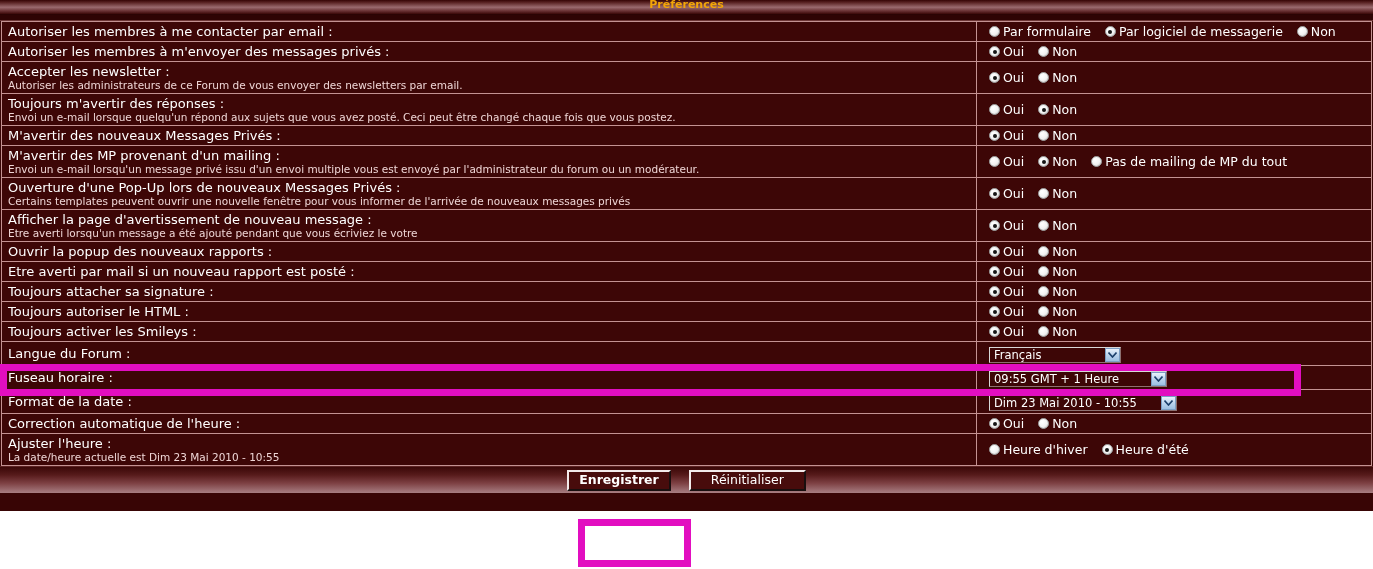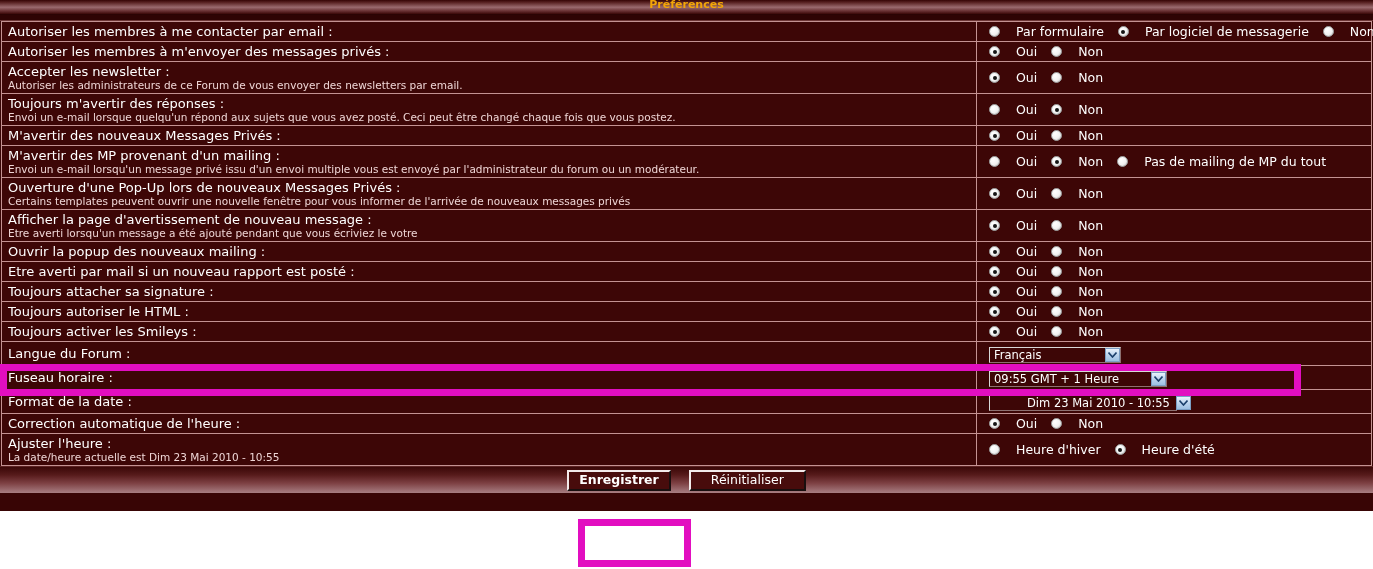--- a/index.html
+++ b/index.html
@@ -78,21 +78,21 @@
     box-sizing:border-box;
     display:inline-block;position:relative;
     margin-right:3px;
     flex:0 0 auto;
   }
   .rb.on::after{
     content:"";position:absolute;left:50%;top:50%;
     width:4px;height:4px;margin-left:-2px;margin-top:-2px;
     background:#151515;border-radius:50%;
   }
-  .rtxt{font-size:12.5px;color:#ffffff;line-height:13px;margin-left:13px;}
+  .rtxt{font-size:12.5px;color:#ffffff;line-height:13px;}
 
   
   .sel{
     display:inline-flex;align-items:center;
     background:#3d0606;
     border:1px solid #d8d8d8;
     border-right-color:#8d7070;border-bottom-color:#8d7070;
     height:16px;
     padding:0 0 0 4px;
     box-sizing:border-box;
@@ -302,21 +302,21 @@
                 </label>
                 <label class="radio-wrap">
                   <span class="rb"></span>
                   <span class="rtxt">Non</span>
                 </label>
               </div>
             </td>
           </tr>
           <tr>
             <td class="labelcell">
-              <div class="lbl">Ouvrir la popup des nouveaux mailing :</div>
+              <div class="lbl">Ouvrir la popup des nouveaux rapports :</div>
             </td>
             <td class="ctrlcell">
               <div class="radiogroup">
                 <label class="radio-wrap">
                   <span class="rb on"></span>
                   <span class="rtxt">Oui</span>
                 </label>
                 <label class="radio-wrap">
                   <span class="rb"></span>
                   <span class="rtxt">Non</span>
@@ -416,21 +416,21 @@
                     <path d="M0.5 0.5 L4.5 5 L8.5 0.5" fill="none" stroke="#1b3f6b" stroke-width="1.6"></path>
                   </svg>
                 </span>
               </div></td>
           </tr>
           <tr>
             <td class="labelcell">
               <div class="lbl">Format de la date :</div>
             </td>
             <td class="ctrlcell"><div class="sel" style="width: 188px;">
-                <span class="selval" style="flex: 1 1 auto; margin-left: 33px;">Dim 23 Mai 2010 - 10:55</span>
+                <span class="selval" style="flex: 1 1 auto;">Dim 23 Mai 2010 - 10:55</span>
                 <span class="arrowbox">
                   <svg width="9" height="6" viewBox="0 0 9 6">
                     <path d="M0.5 0.5 L4.5 5 L8.5 0.5" fill="none" stroke="#1b3f6b" stroke-width="1.6"></path>
                   </svg>
                 </span>
               </div></td>
           </tr>
           <tr>
             <td class="labelcell">
               <div class="lbl">Correction automatique de l'heure :</div>

